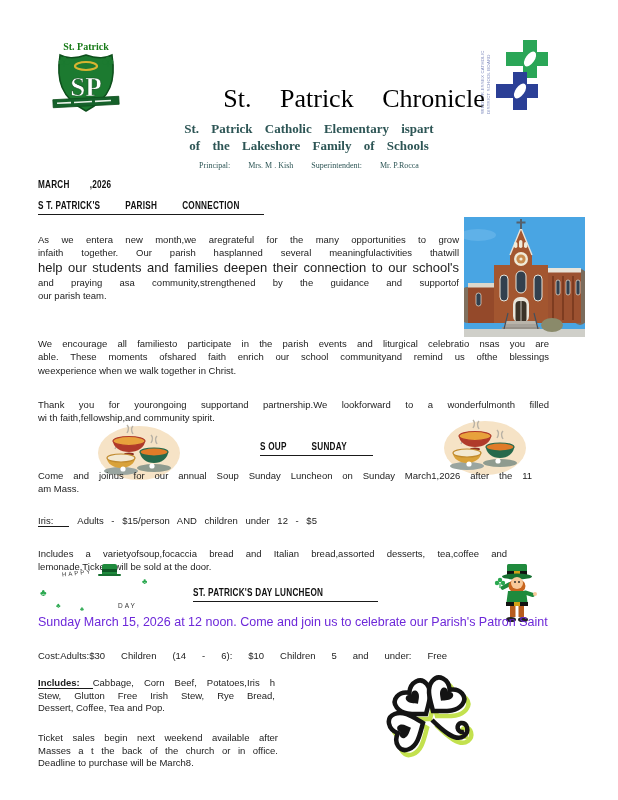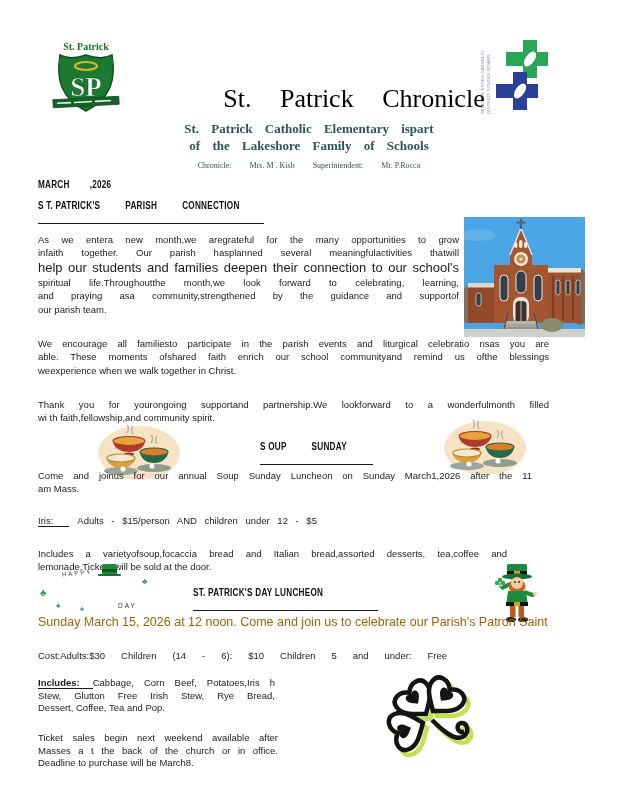--- a/index.html
+++ b/index.html
@@ -12,28 +12,28 @@
          word-spacing:22px;color:#000;padding-left:45px;}
   .subtitle{width:618px;text-align:center;font-family:"Liberation Serif",serif;font-weight:bold;
             font-size:13px;line-height:17px;word-spacing:9px;color:#2d5555;}
   .staff{width:618px;text-align:center;font-family:"Liberation Serif",serif;font-size:8px;color:#2d5555;}
   .staff span{margin:0 9px;}
 
   
   .cond{font-weight:bold;color:#101010;font-size:10.5px;line-height:11px;}
   .cond-x{display:inline-block;transform:scaleX(0.78);transform-origin:0 100%;white-space:pre;
           letter-spacing:0.3px;}
-  .hrule{border-bottom:1.6px solid #1a1a1a;padding-bottom:12px;}
+  .hrule{border-bottom:1.6px solid #1a1a1a;padding-bottom:3px;}
 
   
   .body-text{font-size:9.5px;line-height:13.4px;color:#1c1c1c;}
   .jline{display:block;text-align:justify;text-align-last:justify;}
   .jline.last{text-align-last:left;}
   .big{font-size:13px;line-height:16px;}
-  .bigline{font-size:12.5px;white-space:nowrap;color:#a16207;}
+  .bigline{font-size:12.5px;white-space:nowrap;color:#6d28d9;}
   .ul{border-bottom:1.2px solid #1a1a1a;padding-right:16px;}
   .ul-bold{border-bottom:1.2px solid #1a1a1a;padding-right:13px;font-weight:bold;}
   .cost-rest{margin-left:8px;word-spacing:5px;}
 
   
   .script-logo{width:115px;height:52px;}
   .script-logo .happy{position:absolute;left:22px;top:6px;font-size:6px;letter-spacing:2px;color:#333;
                       transform:rotate(-6deg);}
   .script-logo .name{position:absolute;left:8px;top:12px;font-family:"DejaVu Serif",serif;
                      font-style:italic;font-weight:bold;font-size:17px;color:#161616;letter-spacing:-0.5px;}
@@ -93,39 +93,38 @@
         <rect x="20" y="48" width="42" height="14" fill="#2b3f96"></rect>
         <ellipse cx="44" cy="55" rx="4.5" ry="8.5" fill="#ffffff" transform="rotate(35 44 55)"></ellipse>
       </g>
     </svg>
   </div>
 
   <div class="abs title" style="left:0;top:84px">St. Patrick Chronicle</div>
   <div class="abs subtitle" style="left:0;top:120px">St. Patrick Catholic Elementary ispart</div>
   <div class="abs subtitle" style="left:0;top:137px">of the Lakeshore Family of Schools</div>
   <div class="abs staff" style="left:0;top:161px">
-    <span>Chronicle:</span><span>Mrs. M . Kish</span><span>Superintendent:</span><span>Mr. P.Rocca</span>
+    <span>Principal:</span><span>Mrs. M . Kish</span><span>Superintendent:</span><span>Mr. P.Rocca</span>
   </div>
 
   <div class="abs cond" style="left:38px;top:179px">
     <span class="cond-x">MARCH        ,2026</span>
   </div>
 
   <div class="abs cond hrule" style="left:38px;top:200px;width:226px">
     <span class="cond-x">S T. PATRICK'S          PARISH          CONNECTION</span>
   </div>
 
   <div class="abs body-text" style="left:38px;top:233px;width:421px">
     <div>
         <div class="jline">As we entera new month,we aregrateful for the many opportunities to grow</div>
         <div class="jline">infaith together. Our parish hasplanned several meaningfulactivities thatwill</div>
       </div>
     <div class="jline big">help our students and families deepen their connection to our school's</div>
     <div>
-        <div class="jline">spiritual life.Throughoutthe month,we look forward to celebrating, learning,</div>
         <div class="jline">and praying asa community,strengthened by the guidance and supportof</div>
         <div class="jline last">our parish team.</div>
       </div>
   </div>
 
   <div class="abs" style="left:464px;top:217px;width:121px;height:120px">
     <svg width="121" height="120" viewBox="0 0 121 120">
       <rect width="121" height="120" fill="#49a5e3"></rect>
       <ellipse cx="14" cy="18" rx="18" ry="6" fill="#5fb1e8"></ellipse>
       <ellipse cx="116" cy="80" rx="13" ry="28" fill="#7a6c5d"></ellipse>

